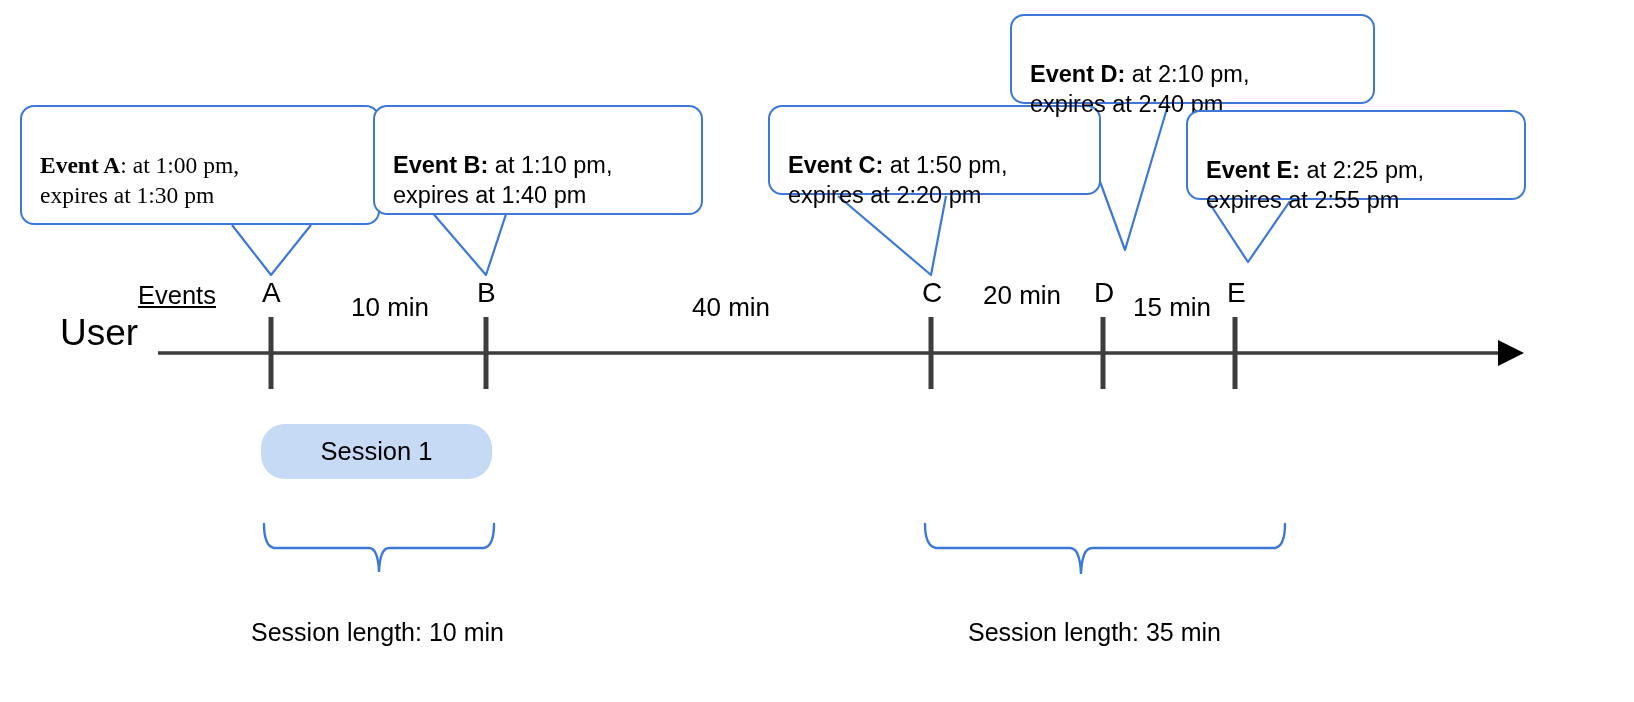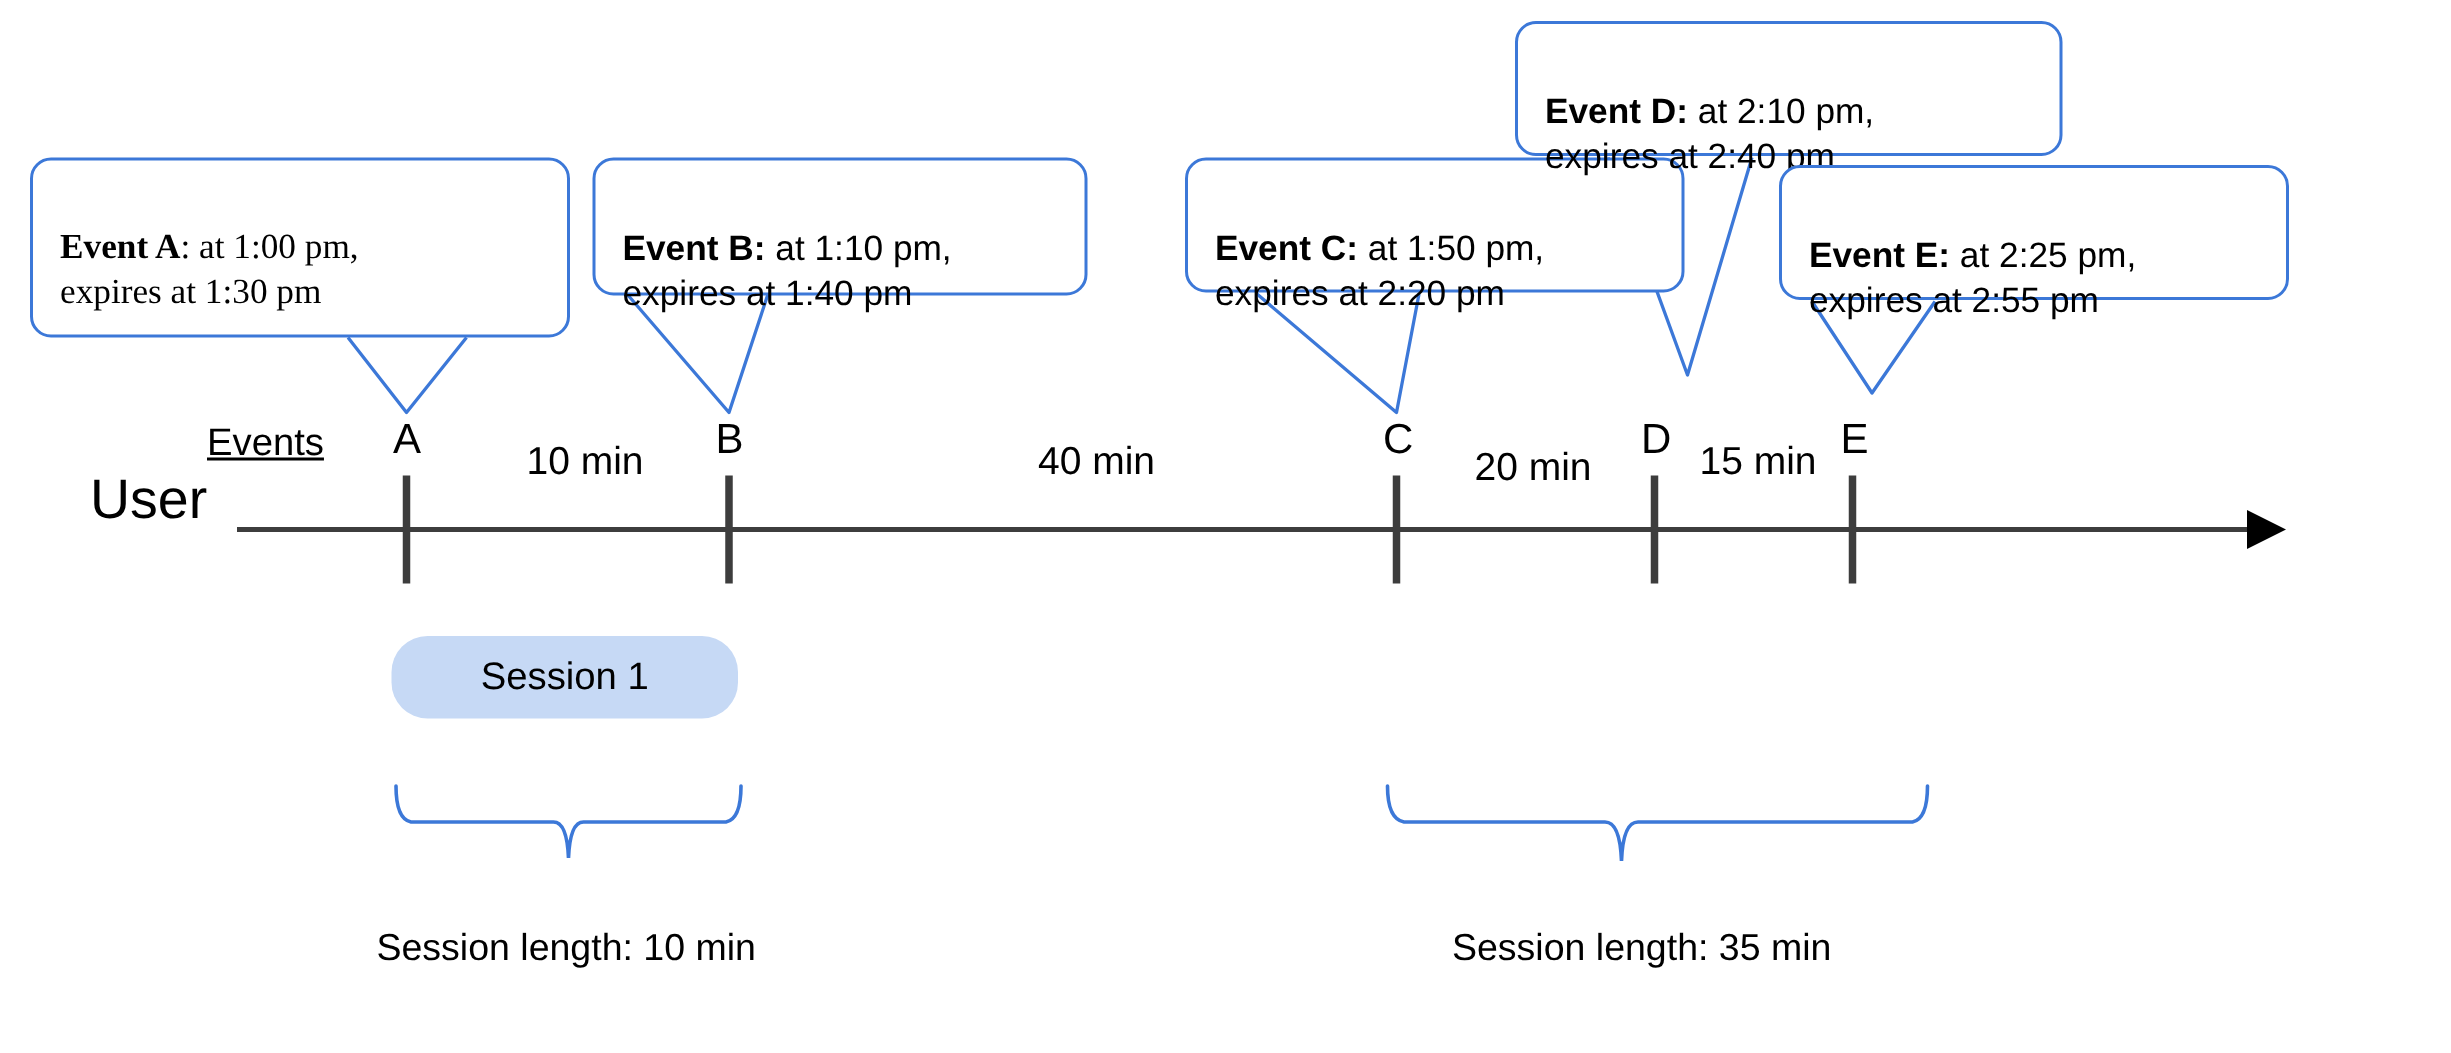--- a/index.html
+++ b/index.html
@@ -49,26 +49,26 @@
 </head>
 <body>
 
 <div id="stage">
 
   <div class="callout" style="left:20px;top:105px;width:360px;height:120px;font-family:Liberation Serif, serif;">
     <b>Event A</b><span>: at 1:00 pm,
 expires at 1:30 pm</span>
   </div>
 
-  <div class="callout" style="left:395px;top:105px;width:330px;height:92px;">
+  <div class="callout" style="left:373px;top:105px;width:330px;height:110px;">
     <b>Event B:</b><span> at 1:10 pm,
 expires at 1:40 pm</span>
   </div>
 
-  <div class="callout" style="left:790px;top:105px;width:333px;height:90px;">
+  <div class="callout" style="left:768px;top:105px;width:333px;height:90px;">
     <b>Event C:</b><span> at 1:50 pm,
 expires at 2:20 pm</span>
   </div>
 
   <div class="callout" style="left:1010px;top:14px;width:365px;height:90px;">
     <b>Event D:</b><span> at 2:10 pm,
 expires at 2:40 pm</span>
   </div>
 
   <div class="callout" style="left:1186px;top:110px;width:340px;height:90px;">
@@ -106,19 +106,19 @@
   <div class="tlabel lbl-events" style="left:138px;top:281px;">Events</div>
 
   <div class="tlabel lbl-evt" style="left:262px;top:277px;">A</div>
   <div class="tlabel lbl-evt" style="left:477px;top:277px;">B</div>
   <div class="tlabel lbl-evt" style="left:922px;top:277px;">C</div>
   <div class="tlabel lbl-evt" style="left:1094px;top:277px;">D</div>
   <div class="tlabel lbl-evt" style="left:1227px;top:277px;">E</div>
 
   <div class="tlabel lbl-int" style="left:351px;top:292px;">10 min</div>
   <div class="tlabel lbl-int" style="left:692px;top:292px;">40 min</div>
-  <div class="tlabel lbl-int" style="left:983px;top:296px;">20 min</div>
+  <div class="tlabel lbl-int" style="left:983px;top:280px;">20 min</div>
   <div class="tlabel lbl-int" style="left:1133px;top:292px;">15 min</div>
 
   <div class="tlabel lbl-cap" style="left:251px;top:618px;">Session length: 10 min</div>
   <div class="tlabel lbl-cap" style="left:968px;top:618px;">Session length: 35 min</div>
 
 </div>
 
 </body></html>

